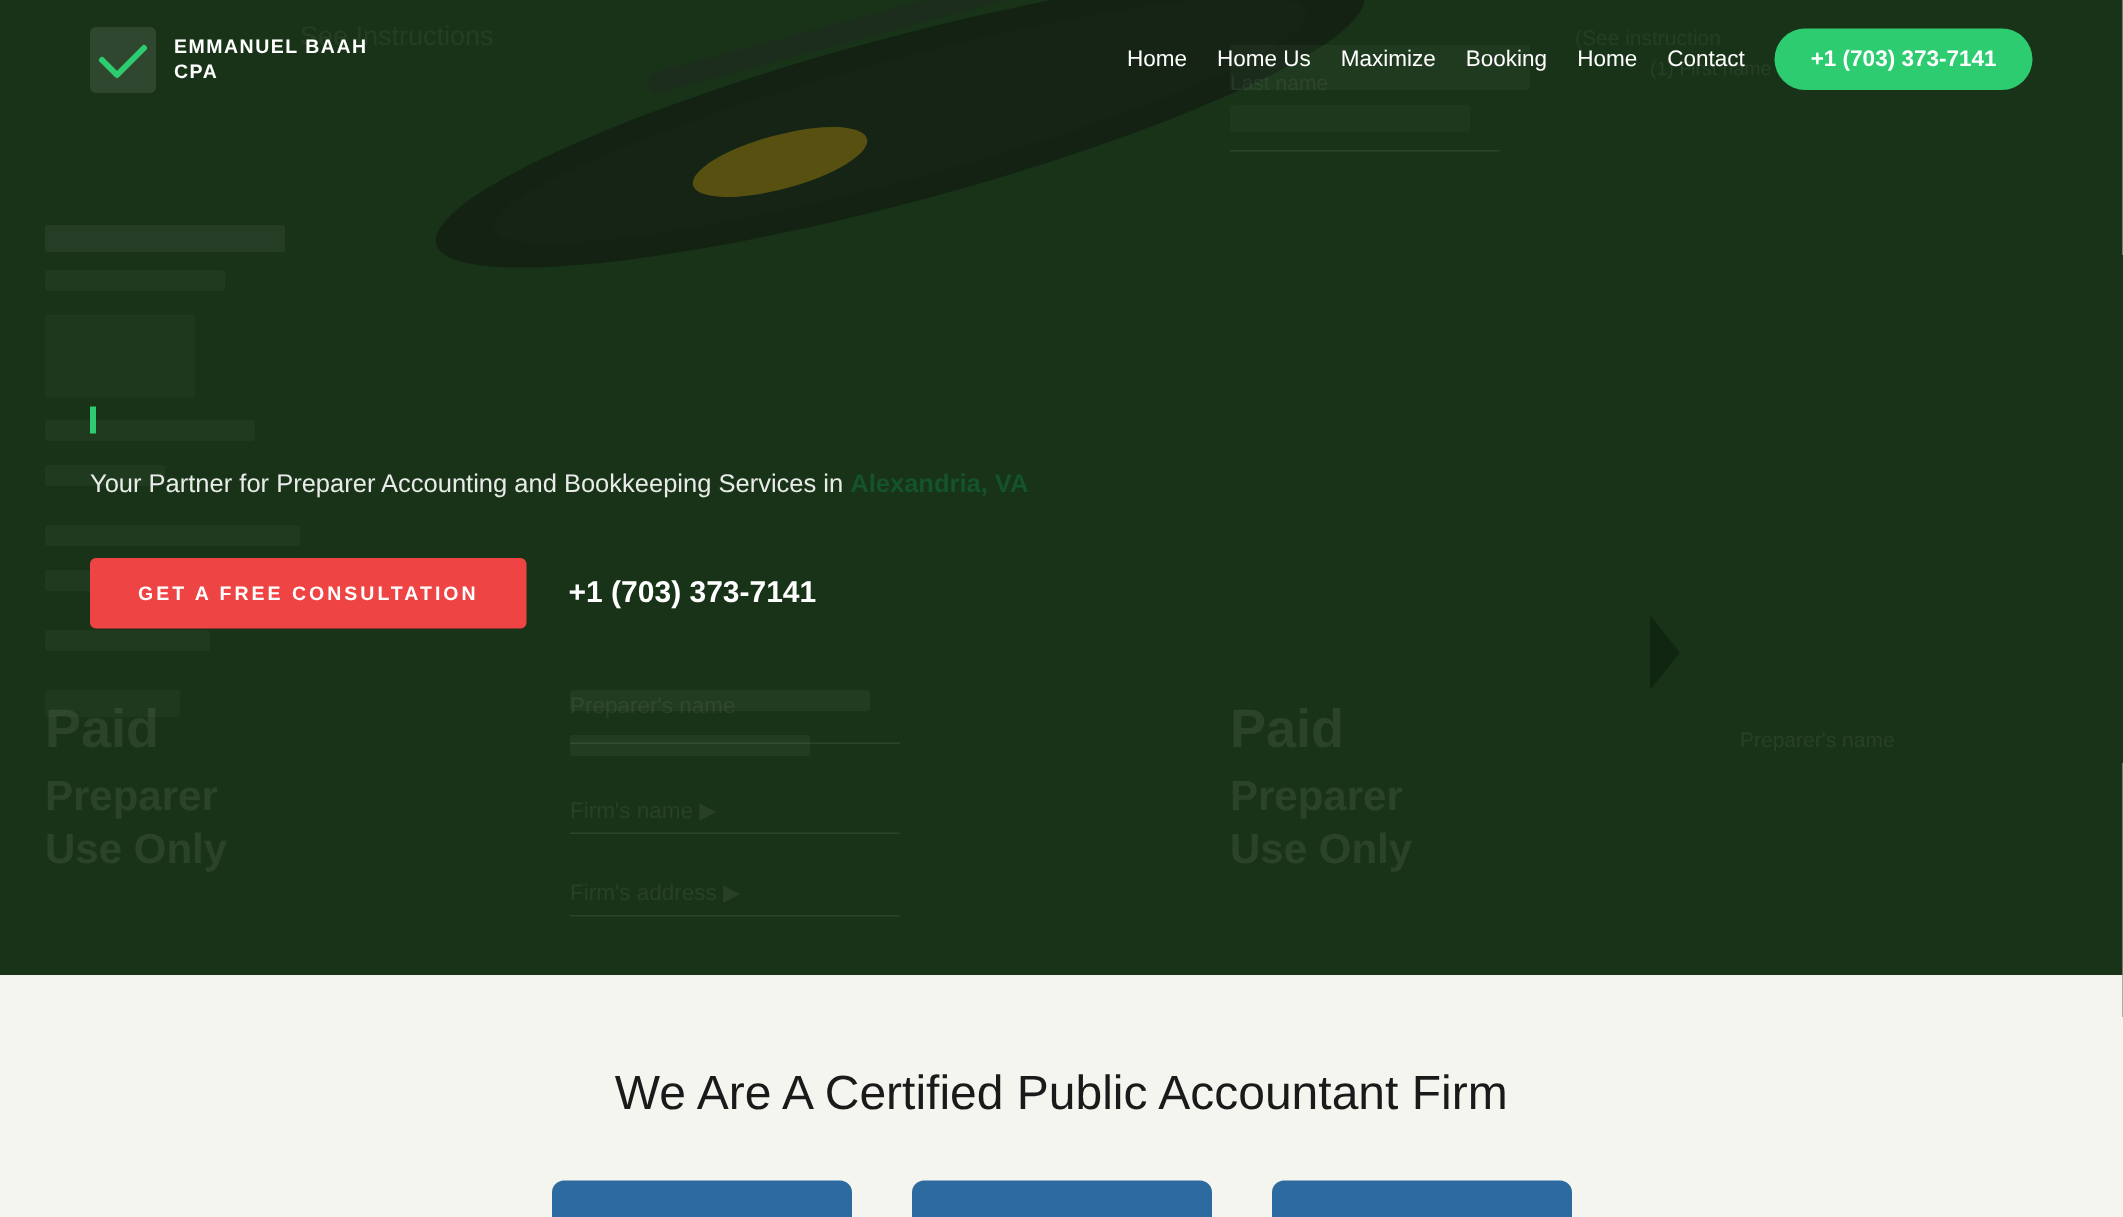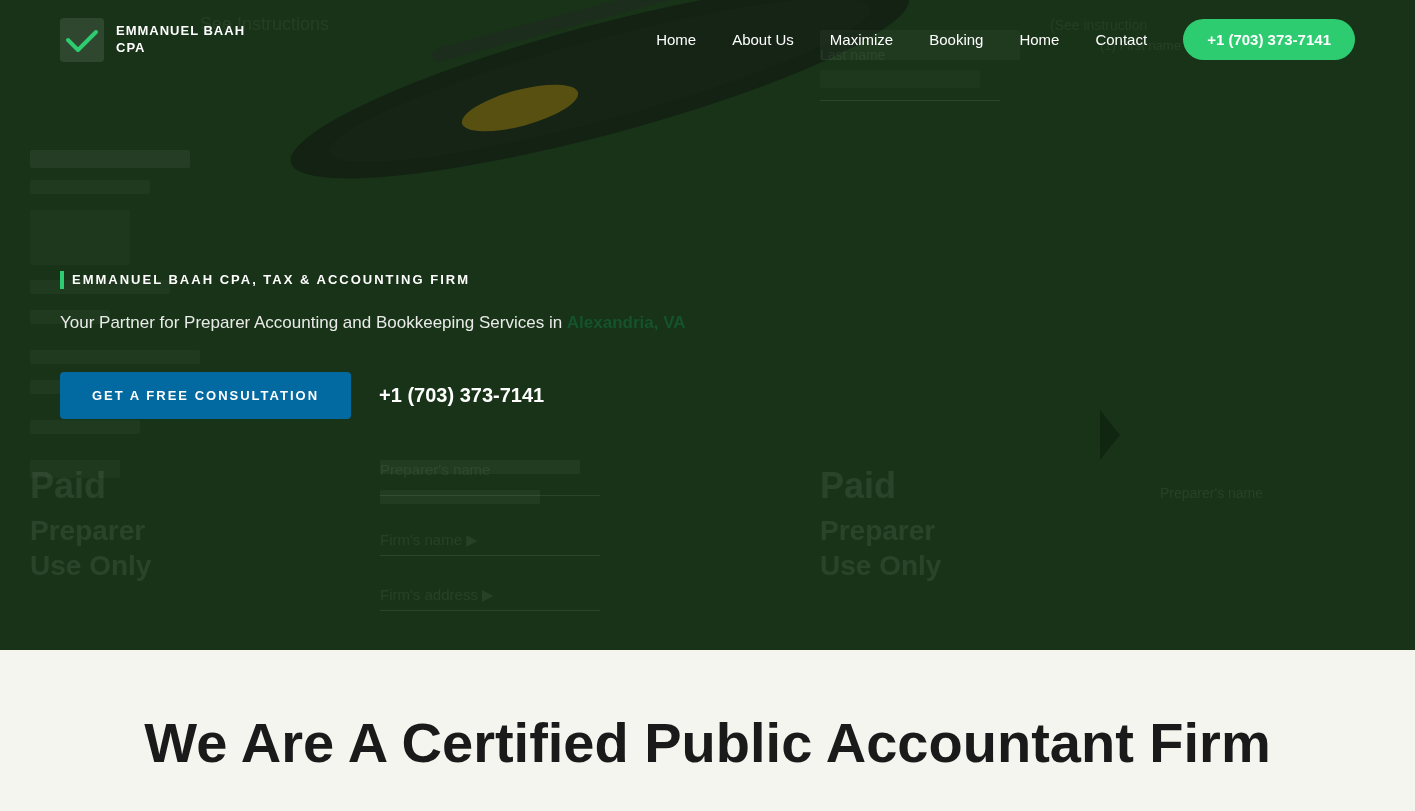--- a/index.html
+++ b/index.html
@@ -33,21 +33,21 @@
       color: #fff;
       font-weight: 700;
       font-size: 13px;
       line-height: 1.3;
       letter-spacing: 1px;
       text-transform: uppercase;
     }
     .nav-links {
       display: flex;
       align-items: center;
-      gap: 36px;
+      gap: 20px;
       list-style: none;
     }
     .nav-links a {
       color: #fff;
       text-decoration: none;
       font-size: 15px;
       font-weight: 500;
     }
     .nav-cta {
       background: #2ecc71;
@@ -118,21 +118,21 @@
     .hero-subtitle strong {
       color: #14532d;
       font-weight: 700;
     }
     .hero-actions {
       display: flex;
       align-items: center;
       gap: 28px;
     }
     .btn-consultation {
-      background: #0369a1;
+      background: #ef4444;
       color: #fff;
       padding: 16px 32px;
       border-radius: 4px;
       font-size: 13px;
       font-weight: 800;
       letter-spacing: 2px;
       text-transform: uppercase;
       text-decoration: none;
       border: none;
       cursor: pointer;
@@ -144,22 +144,22 @@
       text-decoration: none;
     }
 
     
     .certs-section {
       background: #f5f5f0;
       padding: 60px 60px 0;
       text-align: center;
     }
     .certs-title {
-      font-size: 56px;
-      font-weight: 700;
+      font-size: 32px;
+      font-weight: 400;
       color: #1a1a1a;
       margin-bottom: 40px;
     }
     .certs-cards {
       display: flex;
       justify-content: center;
       gap: 40px;
     }
     .cert-card {
       width: 200px;
@@ -245,33 +245,32 @@
         <path d="M8 22 L18 32 L36 14" stroke="#2ecc71" stroke-width="4" stroke-linecap="round" stroke-linejoin="round" fill="none"></path>
       </svg>
       <span class="logo-text">
         <span>EMMANUEL BAAH</span>
         <span>CPA</span>
       </span>
     </a>
 
     <ul class="nav-links">
       <li><a href="#">Home</a></li>
-      <li><a href="#">About Us</a></li>
+      <li><a href="#">Home Us</a></li>
       <li><a href="#">Maximize</a></li>
       <li><a href="#">Booking</a></li>
       <li><a href="#">Home</a></li>
       <li><a href="#">Contact</a></li>
       <li><a class="nav-cta" href="tel:+17033737141">+1 (703) 373-7141</a></li>
     </ul>
   </nav>
 
   <div class="hero-content">
     <div class="hero-tag">
       <span class="hero-tag-bar"></span>
-      <span class="hero-tag-text">EMMANUEL BAAH CPA, TAX &amp; ACCOUNTING FIRM</span>
     </div>
 
 
     <p class="hero-subtitle">
       <span>Your Partner for Preparer Accounting and Bookkeeping Services in </span><strong>Alexandria, VA</strong>
     </p>
 
     <div class="hero-actions">
       <a class="btn-consultation" href="#">GET A FREE CONSULTATION</a>
       <a class="hero-phone" href="tel:+17033737141">+1 (703) 373-7141</a>

